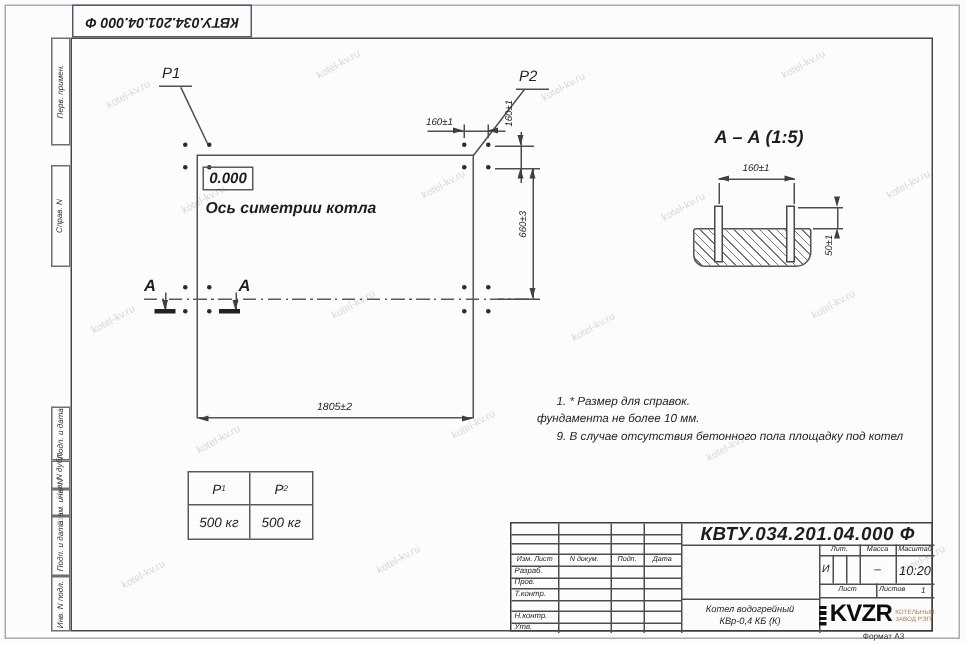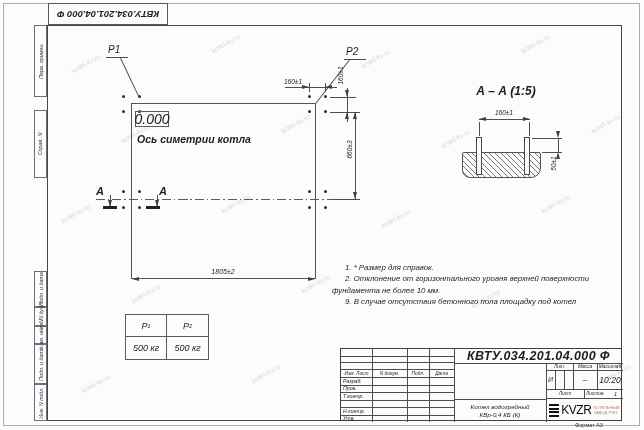--- a/index.html
+++ b/index.html
@@ -140,21 +140,21 @@
     <div class="vl" style="left:355px;top:112px;height:87px"></div>
     <span class="arr u" style="left:353px;top:112px"></span>
     <span class="arr d" style="left:353px;top:192px"></span>
     <div class="vtxt ctr" style="left:336px;top:146px;width:26px;font-size:6.5px">660±3</div>
 
     <span class="arr l" style="left:132px;top:277px"></span>
     <span class="arr r" style="left:308px;top:277px"></span>
     <div class="txt ctr" style="left:190px;top:268px;width:66px;font-size:7px">1805±2</div>
 
     <div class="box" style="left:135px;top:111px;width:34px;height:16px;display:flex;align-items:center;justify-content:center">
-      <span class="txt" style="position:static;font-size:14px;font-weight:400">0.000</span>
+      <span class="txt" style="position:static;font-size:10px;font-weight:700">0.000</span>
     </div>
     <div class="txt" style="left:137px;top:133px;width:130px;font-size:10.5px;font-weight:600">Ось симетрии котла</div>
 
     <div class="txt" style="left:96px;top:185px;width:14px;font-size:11px;font-weight:600">А</div>
     <div class="vl" style="left:110px;top:195px;height:12px"></div>
     <span class="arr d" style="left:108px;top:200px"></span>
     <div class="abs" style="left:103px;top:206px;width:14px;height:3px;background:#222"></div>
     <div class="txt" style="left:159px;top:185px;width:14px;font-size:11px;font-weight:600">А</div>
     <div class="vl" style="left:157px;top:195px;height:12px"></div>
     <span class="arr d" style="left:155px;top:200px"></span>
@@ -176,23 +176,22 @@
     <div class="abs" style="left:524px;top:137px;width:6px;height:38px;border:1px solid #45494c;background:#fcfcfc"></div>
 
     <div class="hl" style="left:532px;top:138px;width:30px"></div>
     <div class="hl" style="left:542px;top:152px;width:20px"></div>
     <div class="vl" style="left:558px;top:138px;height:14px"></div>
     <span class="arr d" style="left:556px;top:131px"></span>
     <span class="arr u" style="left:556px;top:152px"></span>
     <div class="vtxt ctr" style="left:541px;top:160px;width:24px;font-size:6.5px">50±1</div>
   </div>
 
-  <div class="abs" style="left:332px;top:262px;width:268px">
+  <div class="abs" style="left:358px;top:262px;width:268px">
     <div class="nline ind">1. * Размер для справок.</div>
-    <div class="nline ind">2. Отклонение от горизонтального уровня верхней поверхности</div>
     <div class="nline">фундамента не более 10 мм.</div>
     <div class="nline ind">9. В случае отсутствия бетонного пола площадку под котел</div>
   </div>
 
   <div id="load-table">
     <div style="font-size:9px">
       <span>P</span>
         <sub>1</sub>
     </div>
     <div style="font-size:9px">
@@ -256,21 +255,21 @@
     <div class="tb-cell" style="left:205px;top:21px;width:9px;height:19px;font-size:7px">И</div>
     <div class="tb-cell" style="left:232px;top:21px;width:24px;height:19px;font-size:8px">–</div>
     <div class="tb-cell" style="left:256px;top:21px;width:26px;height:19px;font-size:8.5px">10:20</div>
 
     <div class="tb-cell" style="left:205px;top:40px;width:38px;height:9px;font-size:4.8px">Лист</div>
     <div class="tb-cell" style="left:245px;top:40px;width:24px;height:9px;font-size:4.8px;justify-content:flex-start">Листов</div>
     <div class="tb-cell" style="left:269px;top:40px;width:11px;height:9px;font-size:5.5px">1</div>
 
     <div class="abs" style="left:205px;top:49px;width:77px;height:24px;display:flex;align-items:center;justify-content:center;gap:2px">
       <span style="width:10px;height:14px;background:repeating-linear-gradient(0deg,#111 0 2.2px,transparent 2.2px 3.6px)"></span>
-      <span style="font-weight:normal;font-size:12px;letter-spacing:-.5px;color:#0c0c0c">KVZR</span>
+      <span style="font-weight:bold;font-size:16px;letter-spacing:-.5px;color:#0c0c0c">KVZR</span>
       <span class="abs" style="position:static;display:flex;flex-direction:column;font-size:4.2px;line-height:5px;color:#b5835e">
         <span>КОТЕЛЬНЫЙ</span>
         <span>ЗАВОД РЭП</span>
       </span>
     </div>
   </div>
 
   <div class="txt ctr" style="left:556px;top:422px;width:66px;font-size:5.5px;font-style:normal;color:#333">Формат А3</div>
 
 </div>

